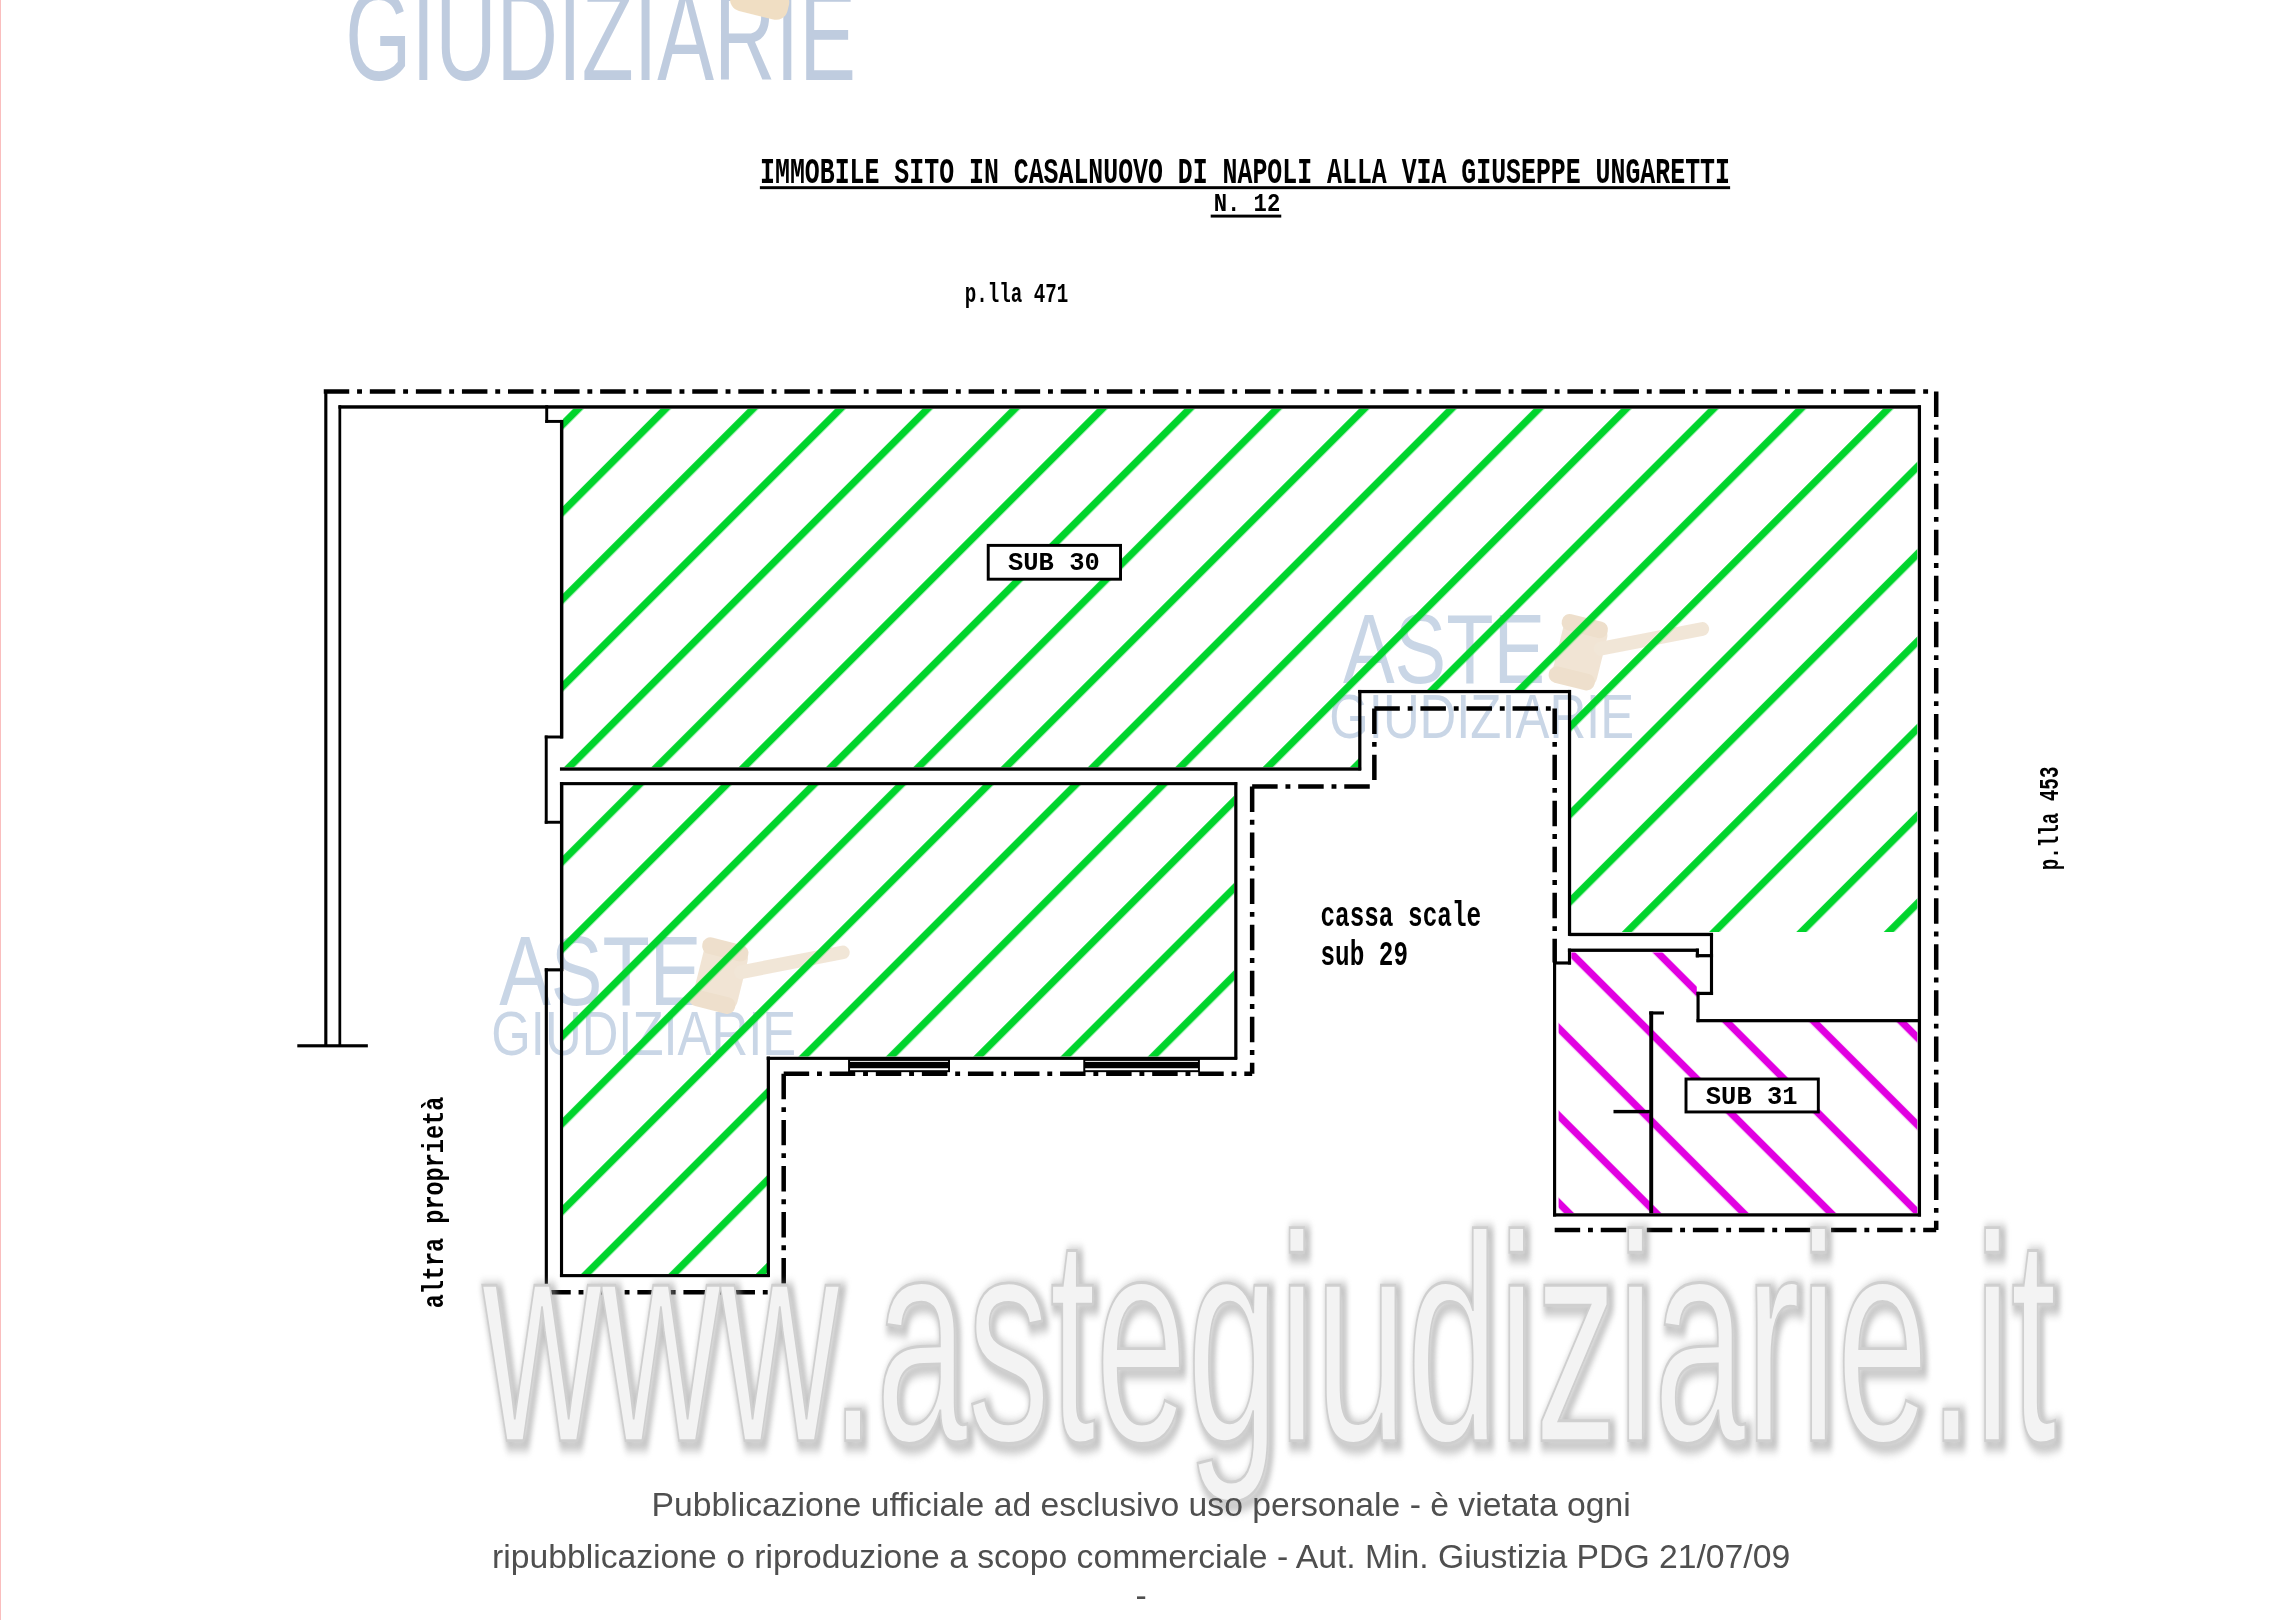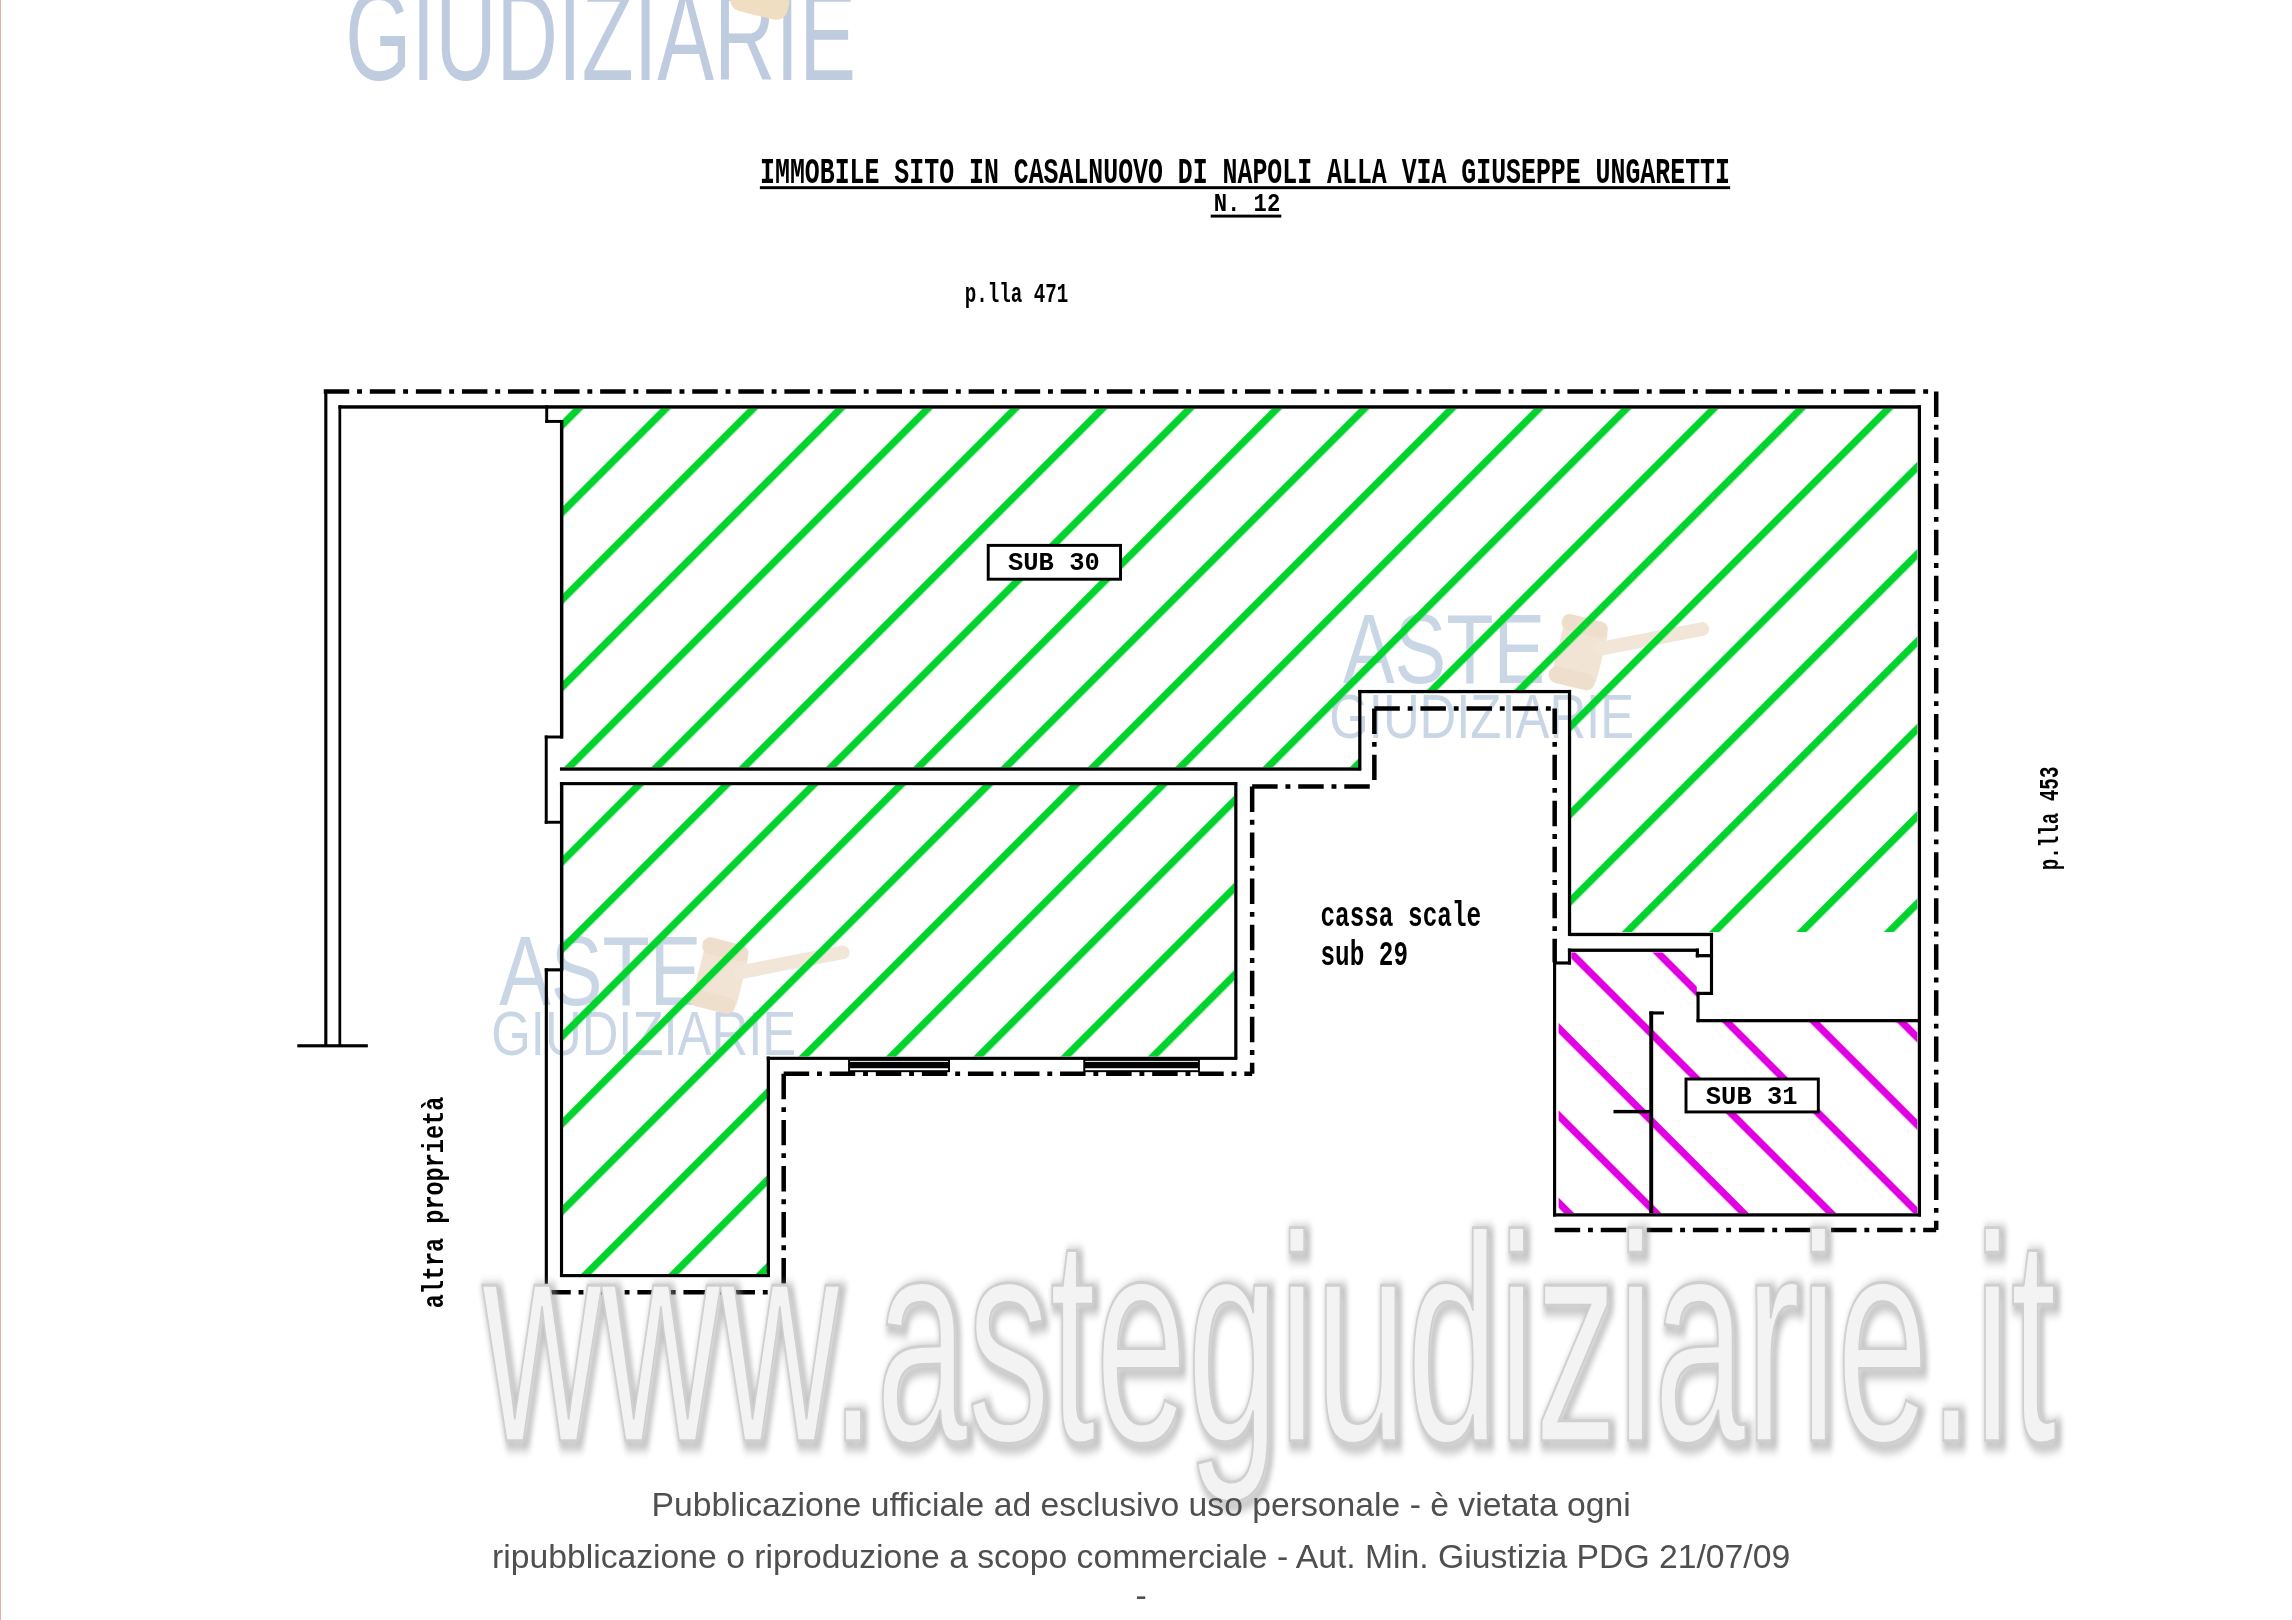--- a/index.html
+++ b/index.html
@@ -1,16 +1,16 @@
 <!DOCTYPE html>
 <html><head>
 <meta charset="utf-8">
 <style>
   html,body{margin:0;padding:0;background:#ffffff;}
-  #page{position:relative;width:2293px;height:1620px;background:#b91c1c;overflow:hidden;}
+  #page{position:relative;width:2293px;height:1620px;background:#ef4444;overflow:hidden;}
   svg{position:absolute;left:0;top:0;}
   .cad{font-family:"Liberation Mono",monospace;font-weight:bold;fill:#000;}
 </style>
 </head>
 <body>
 <div id="page">
 <svg width="2293" height="1620" viewBox="0 0 2339 1653">
 <defs>
 
   <pattern id="gh" width="63" height="63" patternUnits="userSpaceOnUse" patternTransform="rotate(45)">

